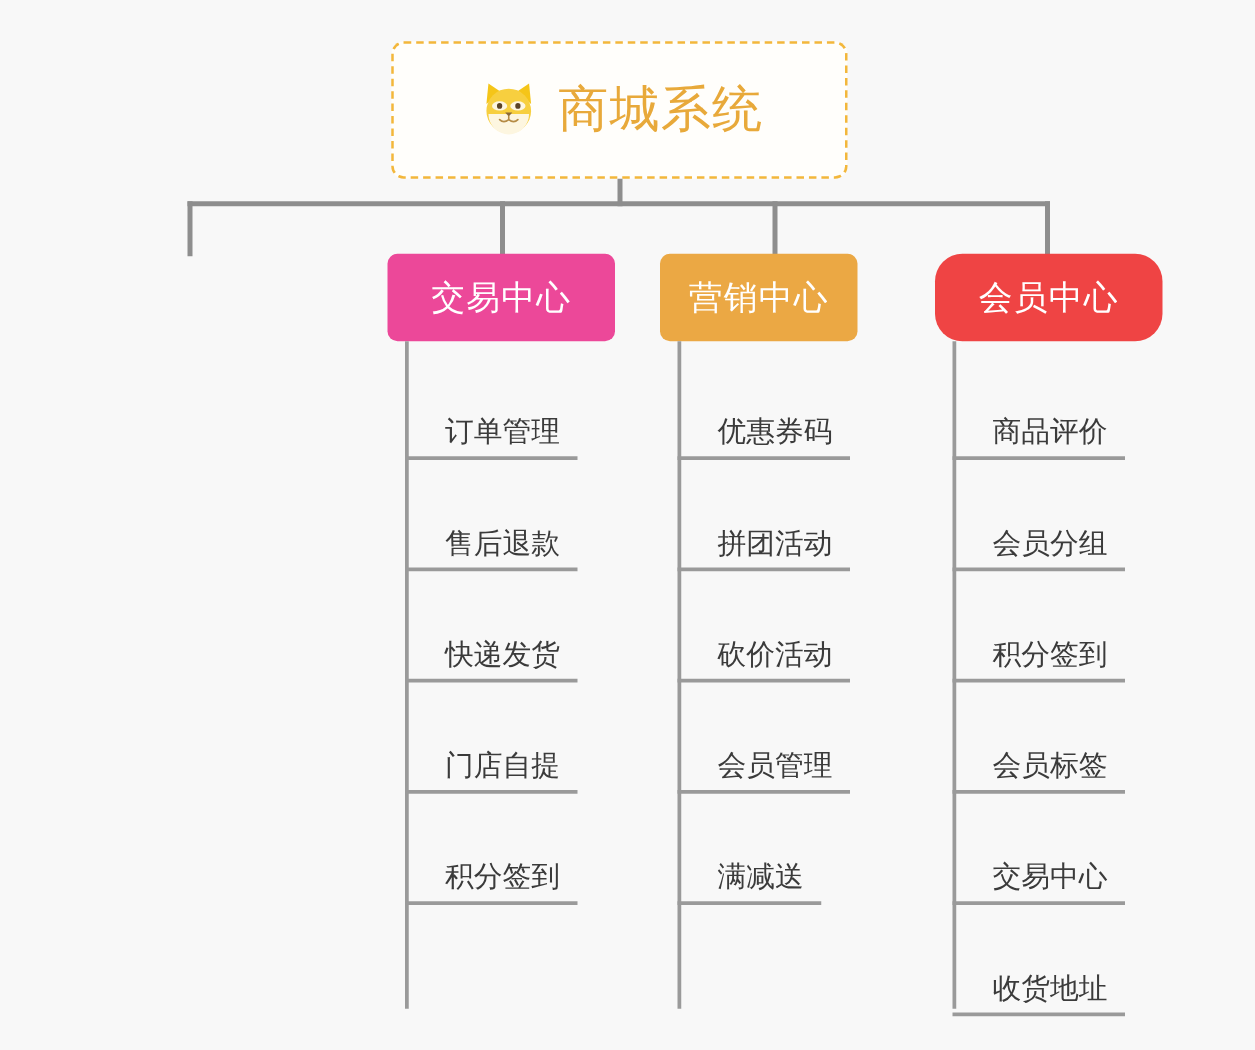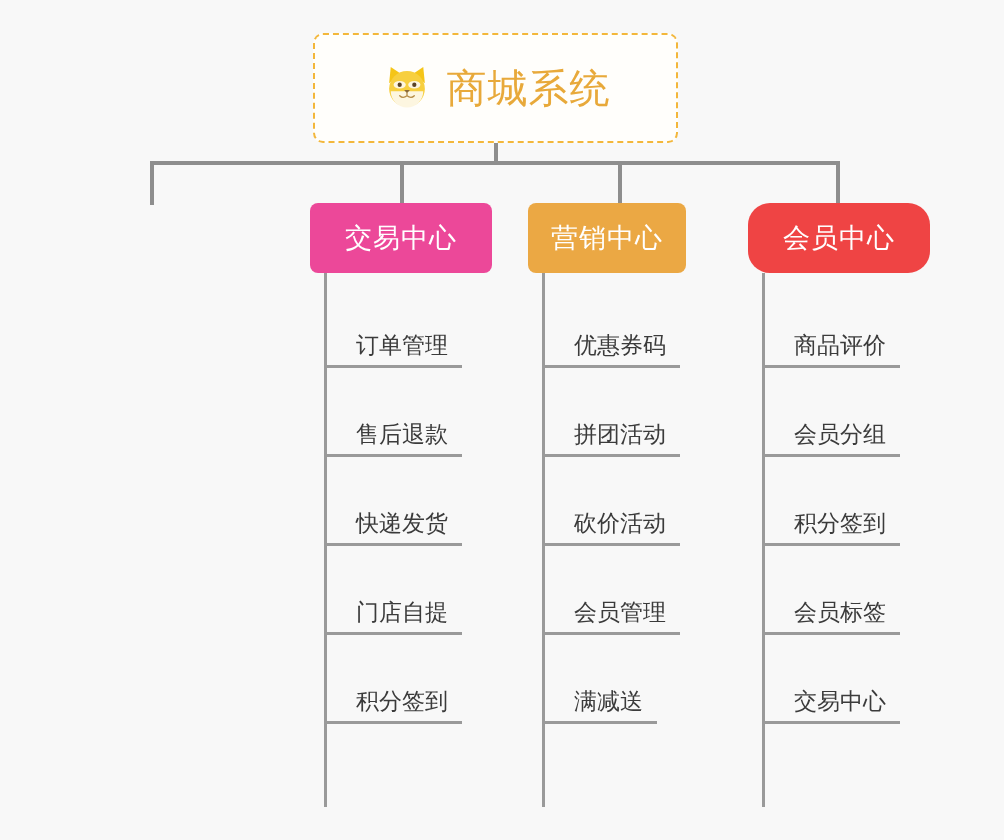--- a/index.html
+++ b/index.html
@@ -214,16 +214,19 @@
         </div>
       <div class="leaf">
           <span class="leaf-label">积分签到</span>
         </div>
       <div class="leaf">
           <span class="leaf-label">会员标签</span>
         </div>
       <div class="leaf">
           <span class="leaf-label">交易中心</span>
         </div>
+      <div class="leaf">
+          <span class="leaf-label">收货地址</span>
+        </div>
     </div>
   </div>
 
 </div>
 
 </body></html>

